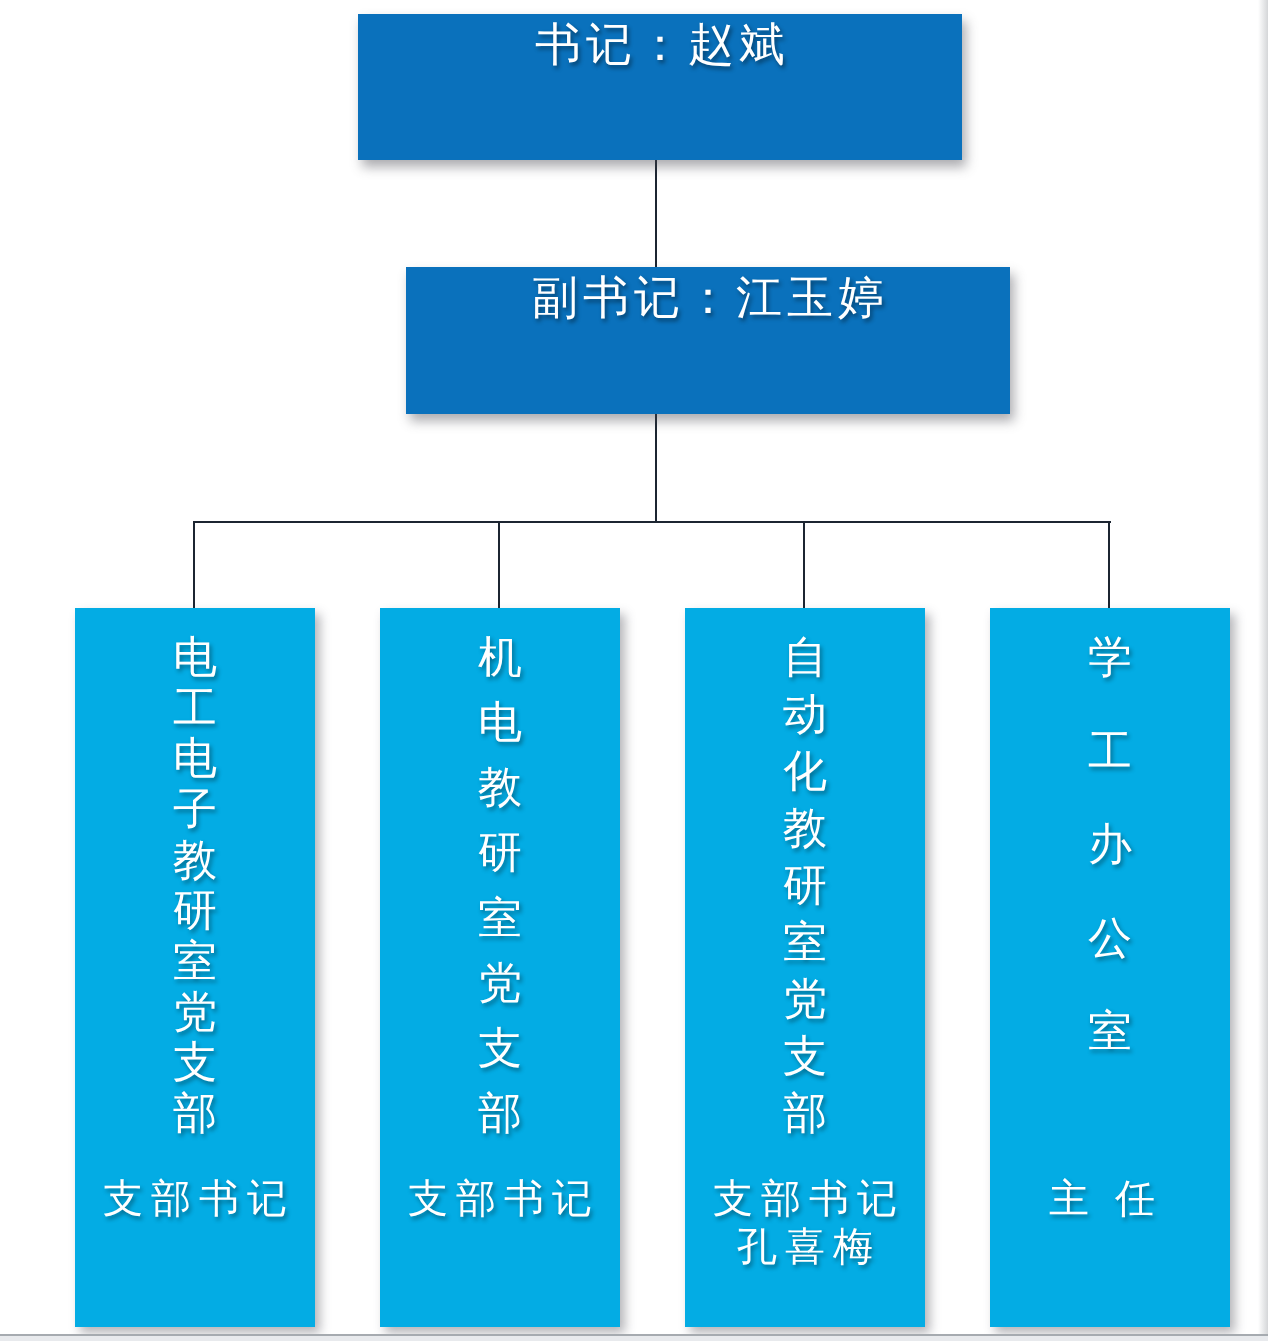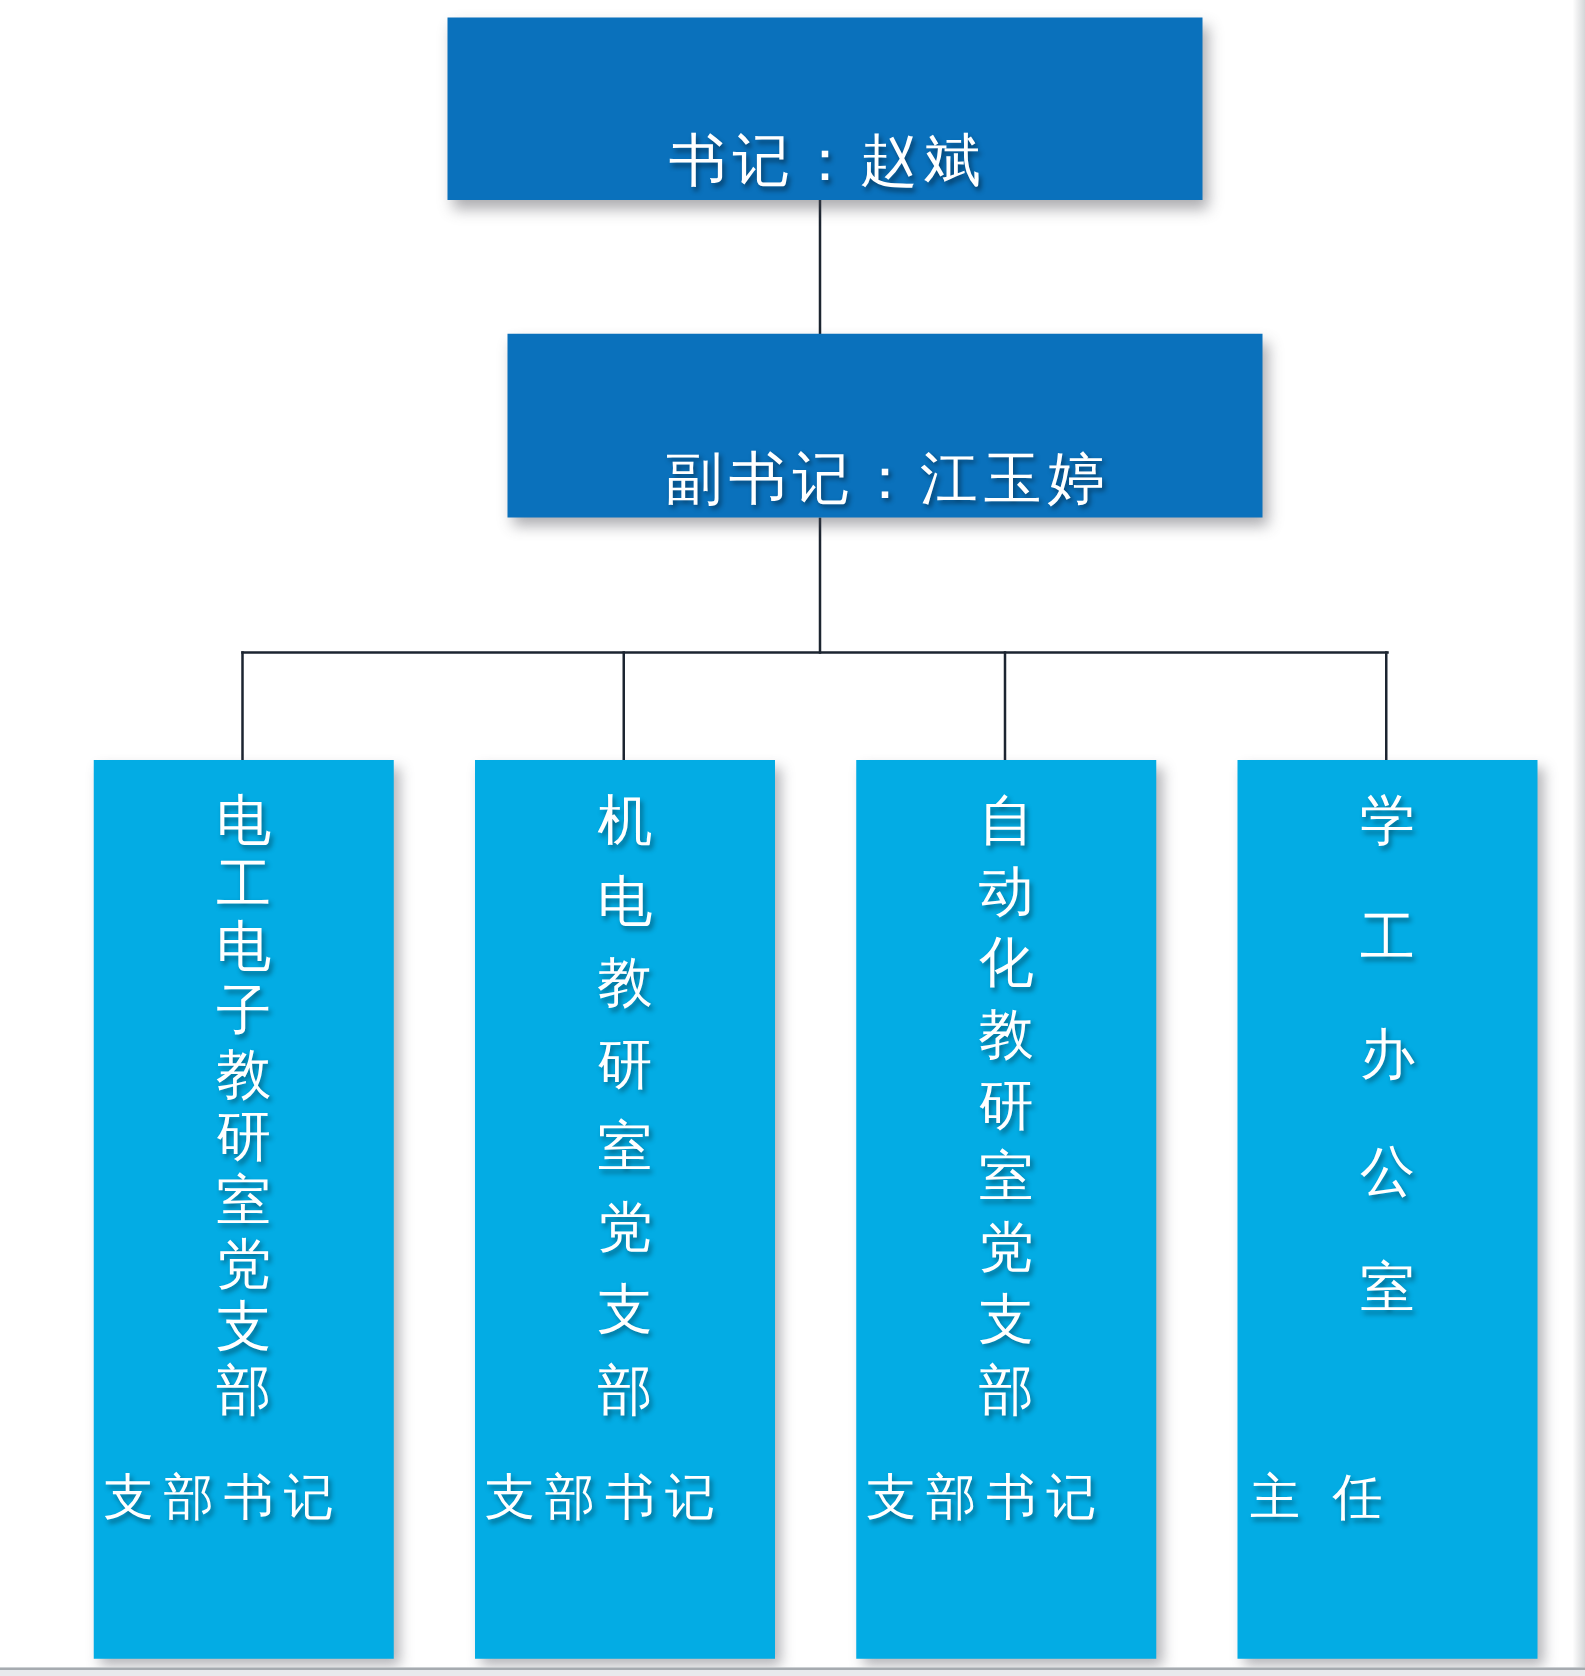--- a/index.html
+++ b/index.html
@@ -24,21 +24,21 @@
   .conn-d4 { left: 1108px; }
 
   
   .hbox {
     position: absolute;
     left: 358px;
     width: 604px;
     background: var(--c-dark, #0a71bc);
     color: #ffffff;
     display: flex;
-    align-items: flex-end;
+    align-items: flex-start;
     justify-content: center;
     font-size: 46px;
     letter-spacing: 5px;
     padding-left: 5px;
     box-sizing: border-box;
     text-shadow: 2px 3px 4px rgba(0,0,0,0.45);
     box-shadow: 4px 7px 11px rgba(70,70,80,0.45);
   }
   .box-top { top: 14px;  height: 146px; }
   .box-mid { top: 267px; height: 147px; margin-left: 48px; }
@@ -72,20 +72,21 @@
     line-height: 1;
     text-shadow: 2px 3px 4px rgba(0,0,0,0.4);
   }
   .branch-4 .vtitle { height: 418px; }
 
   .leader {
     position: absolute;
     top: 566px;
     left: 0;
     width: 100%;
+    text-align: center;
     font-size: 40px;
     line-height: 48px;
     letter-spacing: 8px;
     padding-left: 8px;
     box-sizing: border-box;
     text-shadow: 2px 3px 4px rgba(0,0,0,0.4);
   }
   .branch-4 .leader { letter-spacing: 26px; padding-left: 10px; }
 
   
@@ -161,20 +162,21 @@
         <span>化</span>
         <span>教</span>
         <span>研</span>
         <span>室</span>
         <span>党</span>
         <span>支</span>
         <span>部</span>
       </div>
     <div class="leader">
       <div>支部书记</div>
+      <div>孔喜梅</div>
     </div>
   </div>
 
   <div class="branch branch-4">
     <div class="vtitle">
         <span>学</span>
         <span>工</span>
         <span>办</span>
         <span>公</span>
         <span>室</span>

